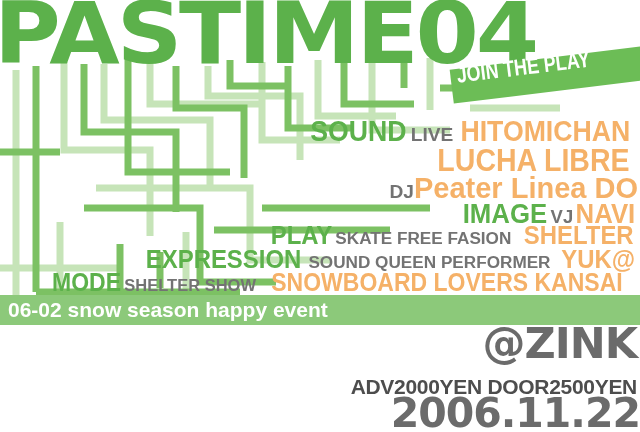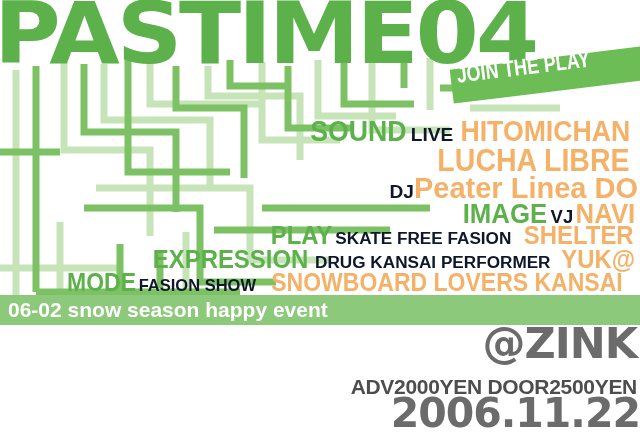--- a/index.html
+++ b/index.html
@@ -36,21 +36,21 @@
     font-family:"Liberation Sans", sans-serif;
     transform-origin:left top;
     white-space:nowrap;
     z-index:6;
   }
   #join-text span{display:inline-block;transform:scaleX(0.78);transform-origin:left center;}
   
   .lineup{position:absolute;right:2px;width:640px;text-align:right;white-space:nowrap;z-index:5;}
   .g{color:#5cb14b;font-weight:bold;}
   .o{color:#f5b168;font-weight:bold;}
-  .k{color:#0f172a;font-weight:bold;text-align:center;}
+  .k{color:#737373;font-weight:bold;text-align:center;}
   .sq{display:inline-block;transform:scaleX(0.92);transform-origin:center;}
   #row-sound {top:117px;font-size:29px;line-height:29px;}
   #row-lucha {top:145px;font-size:31px;line-height:31px;}
   #row-dj    {top:174px;font-size:29px;line-height:29px;}
   #row-image {top:200px;font-size:28px;line-height:28px;}
   #row-play  {top:222px;font-size:26px;line-height:26px;}
   #row-expr  {top:246px;font-size:26px;line-height:26px;}
   #row-mode  {top:270px;font-size:25px;line-height:25px;}
   .sm{font-size:0.66em;letter-spacing:0px;}
   
@@ -151,25 +151,25 @@
 
   <div class="lineup" id="row-image">
     <span class="g sq">IMAGE</span><span class="k sm">VJ</span><span class="o sq">NAVI</span>
   </div>
 
   <div class="lineup" id="row-play">
     <span class="g sq">PLAY</span><span class="k sm">SKATE FREE FASION</span>&nbsp;<span class="o sq">SHELTER</span>
   </div>
 
   <div class="lineup" id="row-expr">
-    <span class="g sq">EXPRESSION</span><span class="k sm">DRUG KANSAI PERFORMER</span>&nbsp;<span class="o sq">YUK@</span>
+    <span class="g sq">EXPRESSION</span><span class="k sm">SOUND QUEEN PERFORMER</span>&nbsp;<span class="o sq">YUK@</span>
   </div>
 
   <div class="lineup" id="row-mode">
-    <span class="g sq">MODE</span><span class="k sm">FASION SHOW</span><span class="o sq">SNOWBOARD LOVERS KANSAI</span>
+    <span class="g sq">MODE</span><span class="k sm">SHELTER SHOW</span><span class="o sq">SNOWBOARD LOVERS KANSAI</span>
   </div>
 
   <div id="banner"></div>
   <div id="banner-text">06-02 snow season happy event</div>
 
   <div id="venue">@ZINK</div>
   <div id="price">ADV2000YEN DOOR2500YEN</div>
   <div id="date">2006.11.22</div>
 
   <div id="sponsors">

